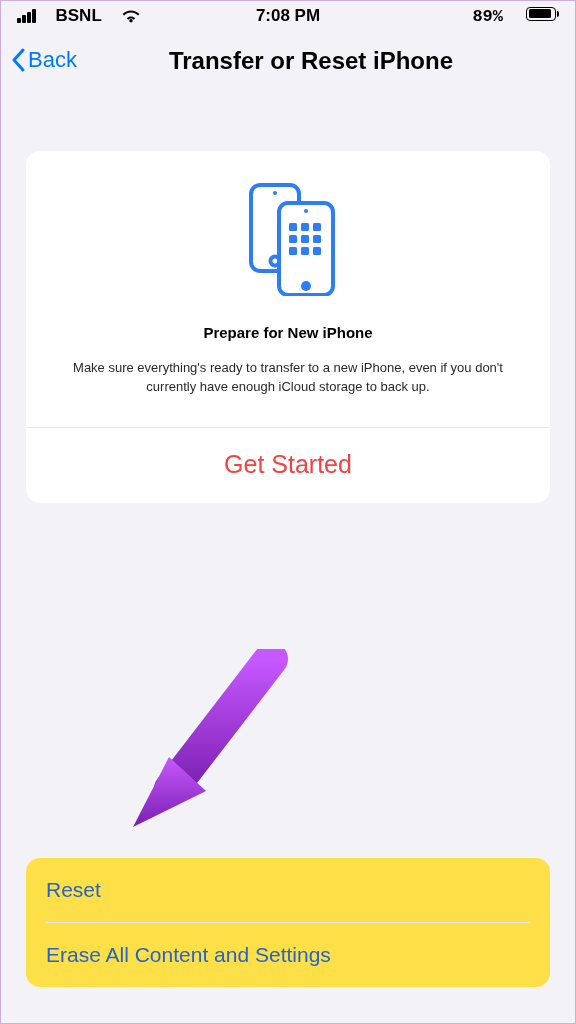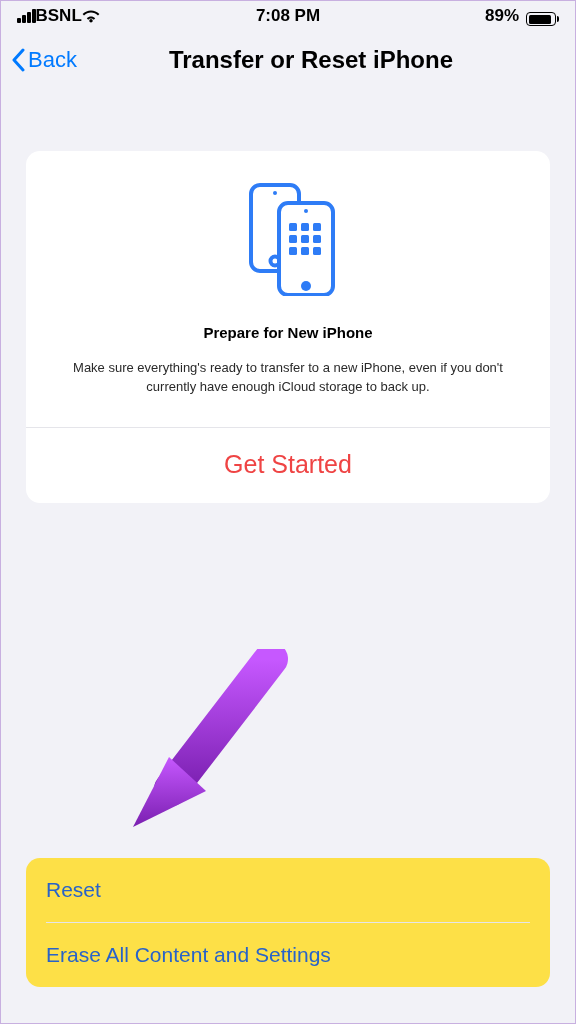--- a/index.html
+++ b/index.html
@@ -15,34 +15,33 @@
     .status-bar {
       display: flex;
       justify-content: space-between;
       align-items: center;
       height: 30px;
       padding: 0 16px;
       font-size: 17px;
       font-weight: 600;
       color: #000;
     }
-    .status-left { display: flex; align-items: center; gap: 0; }
+    .status-left { display: flex; align-items: center; gap: 20px; }
     .status-center { position: absolute; left: 50%; transform: translateX(-50%); text-align: center; }
-    .status-right { display: flex; align-items: flex-end; gap: 7px; }
+    .status-right { display: flex; align-items: flex-start; gap: 23px; font-family: Liberation Mono, monospace; }
     .signal { display: flex; align-items: flex-end; gap: 1.5px; }
     .signal span { width: 3.5px; background: #000; border-radius: 1px; display: inline-block; }
     .signal span:nth-child(1){height:5px}.signal span:nth-child(2){height:8px}.signal span:nth-child(3){height:11px}.signal span:nth-child(4){height:14px}
     .wifi-i { width: 18px; height: 14px; }
     .battery { display: flex; align-items: center; }
     .battery-body { width: 30px; height: 14px; border: 1.5px solid #000; border-radius: 4px; padding: 1.5px; display: flex; }
     .battery-fill { width: 89%; background: #000; border-radius: 1.5px; }
     .battery-tip { width: 2px; height: 6px; background: #000; border-radius: 0 2px 2px 0; margin-left: 1px; }
     .nav-bar {
       display: flex;
-      align-items: center;
       padding: 16px 10px 18px;
       position: relative;
     }
     .back-btn { display: flex; align-items: center; color: #007aff; font-size: 22px; gap: 3px; }
     .chevron { width: 14px; height: 24px; }
     .nav-title {
       position: absolute;
       left: 54%;
       transform: translateX(-50%);
       font-size: 24px;

